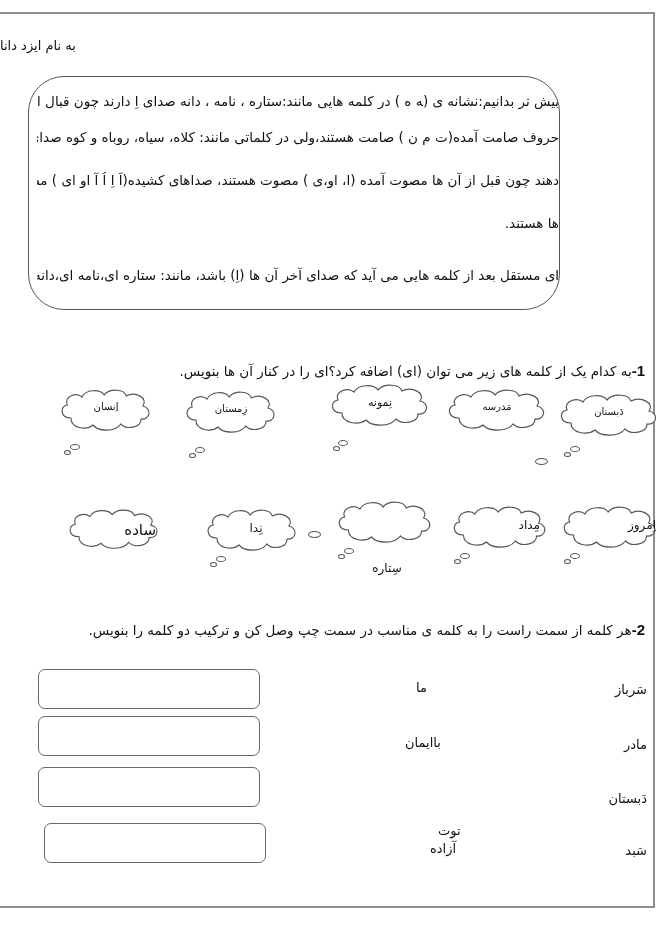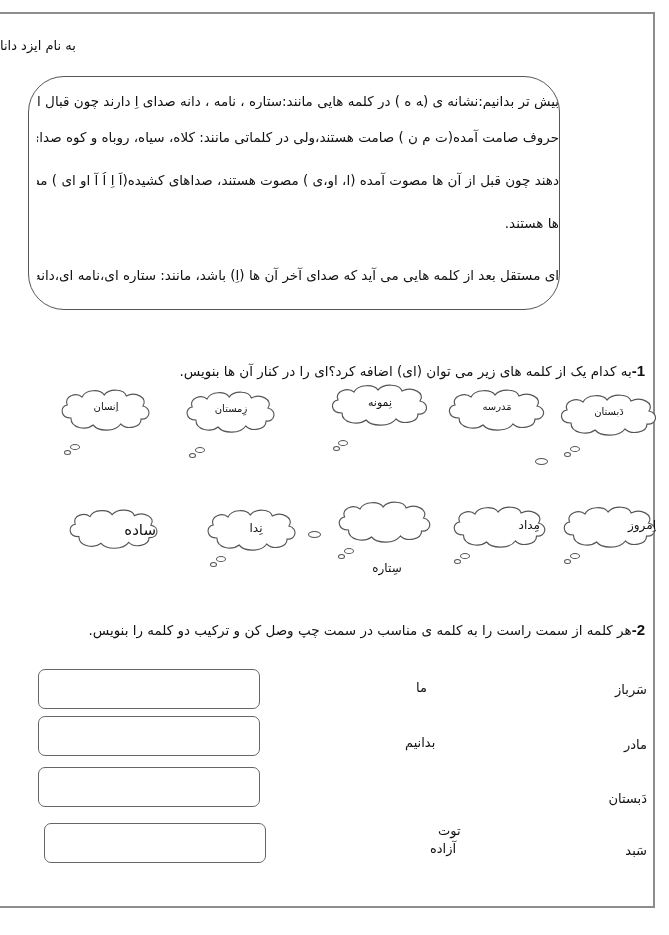--- a/index.html
+++ b/index.html
@@ -167,20 +167,20 @@
 <div class="q-heading q2">
   <span class="num">2-</span><span>هر کلمه از سمت راست را به کلمه ی مناسب در سمت چپ وصل کن و ترکیب دو کلمه را بنویس.</span>
 </div>
 
 <div class="match-word" style="right:22px; top:682px;">سَرباز</div>
 <div class="match-word" style="right:22px; top:737px;">مادر</div>
 <div class="match-word" style="right:22px; top:791px;">دَبستان</div>
 <div class="match-word" style="right:22px; top:843px;">سَبد</div>
 
 <div class="match-word" style="left:416px; top:680px;">ما</div>
-<div class="match-word" style="left:405px; top:735px;">بدانیم</div>
+<div class="match-word" style="left:405px; top:735px;">باایمان</div>
 <div class="match-word" style="left:425px; top:823px;margin-left:13px;">توت</div>
 <div class="match-word" style="left:430px; top:841px;">آزاده</div>
 
 <div class="answer-box" style="left:38px; top:669px;"></div>
 <div class="answer-box" style="left:38px; top:716px;"></div>
 <div class="answer-box" style="left:38px; top:767px;"></div>
 <div class="answer-box" style="left:44px; top:823px;"></div>
 
 </body></html>

